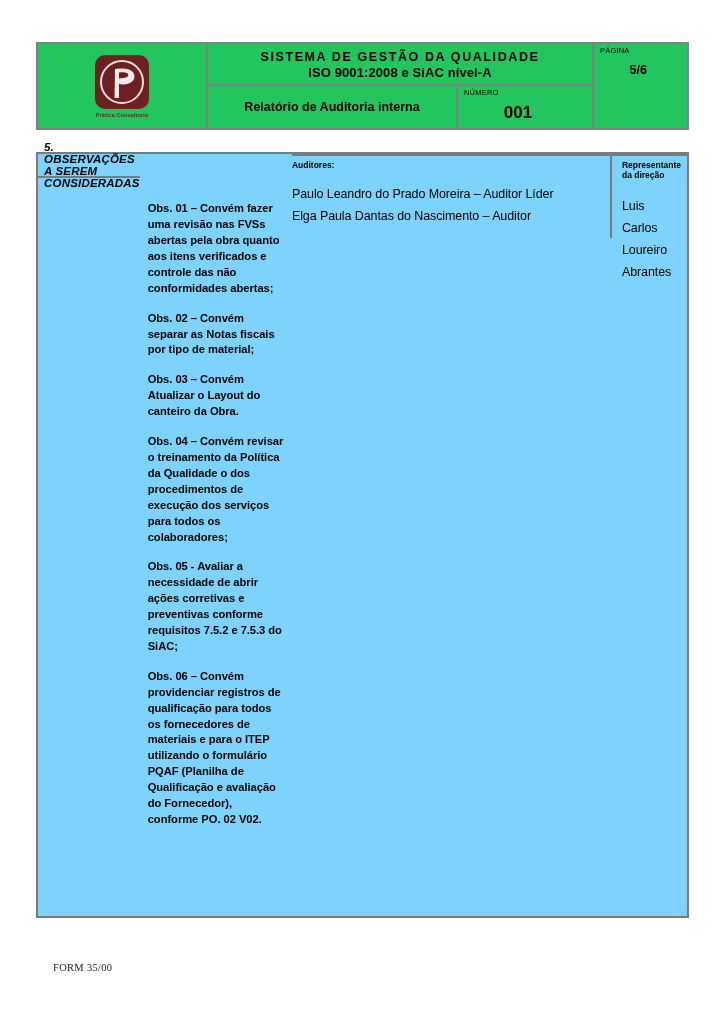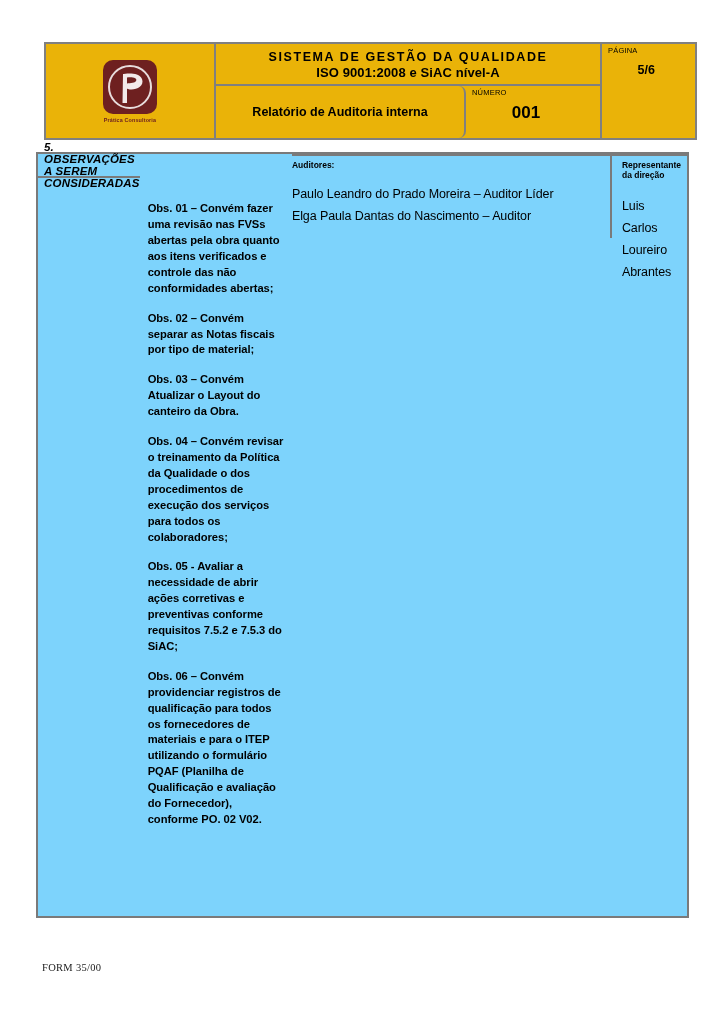--- a/index.html
+++ b/index.html
@@ -19,28 +19,28 @@
     position: relative;
     width: 725px;
     height: 1024px;
     background: #ffffff;
     overflow: hidden;
   }
 
   
   .header-table {
     position: absolute;
-    left: 44px;
+    left: 36px;
     top: 42px;
     width: 653px;
-    height: 98px;
+    height: 88px;
     border: 2px solid #808080;
     box-sizing: border-box;
     display: flex;
-    background: #eab308;
+    background: #22c55e;
   }
 
   .logo-cell {
     width: 170px;
     border-right: 2px solid #808080;
     box-sizing: border-box;
     display: flex;
     align-items: center;
     justify-content: center;
     flex: 0 0 170px;
@@ -125,21 +125,20 @@
     display: flex;
     min-height: 0;
   }
   .doc-title-cell {
     flex: 1 1 auto;
     display: flex;
     align-items: center;
     justify-content: center;
     border-right: 2px solid #808080;
     box-sizing: border-box;
-    border-radius: 7px;
   }
   .doc-title {
     font-size: 12.5px;
     font-weight: bold;
     white-space: nowrap;
   }
   .numero-cell {
     flex: 0 0 134px;
     width: 134px;
     box-sizing: border-box;
@@ -258,21 +257,21 @@
   .sign-names-block {
     margin-top: 14px;
   }
   .sign-names-block-right {
     margin-top: 16px;
   }
 
   
   .form-code {
     position: absolute;
-    left: 42px;
+    left: 53px;
     top: 962px;
     font-family: "Liberation Serif", serif;
     font-size: 10.5px;
     letter-spacing: 0.3px;
     color: #1a1a1a;
   }
 </style>
 </head>
 <body>
 

